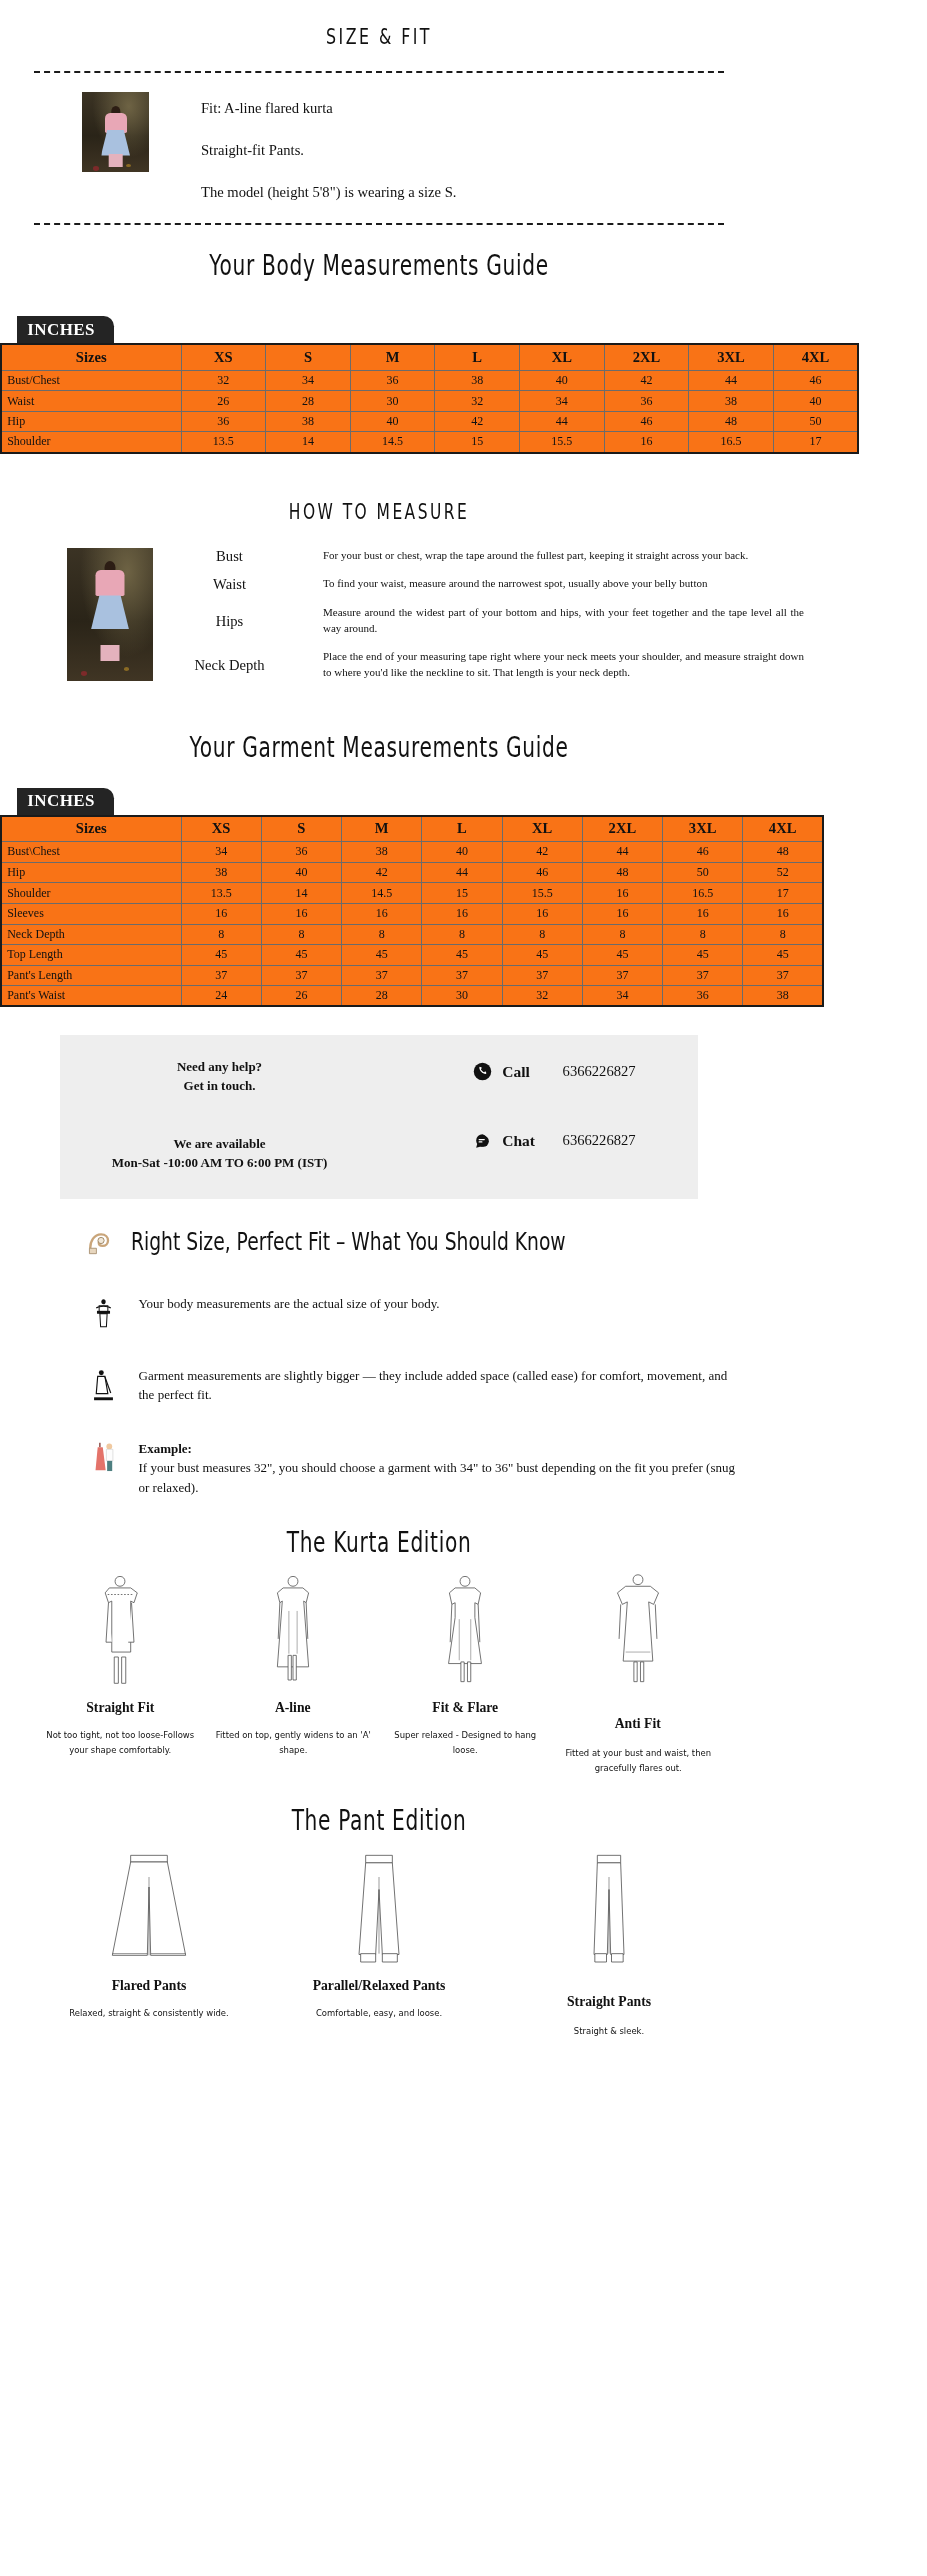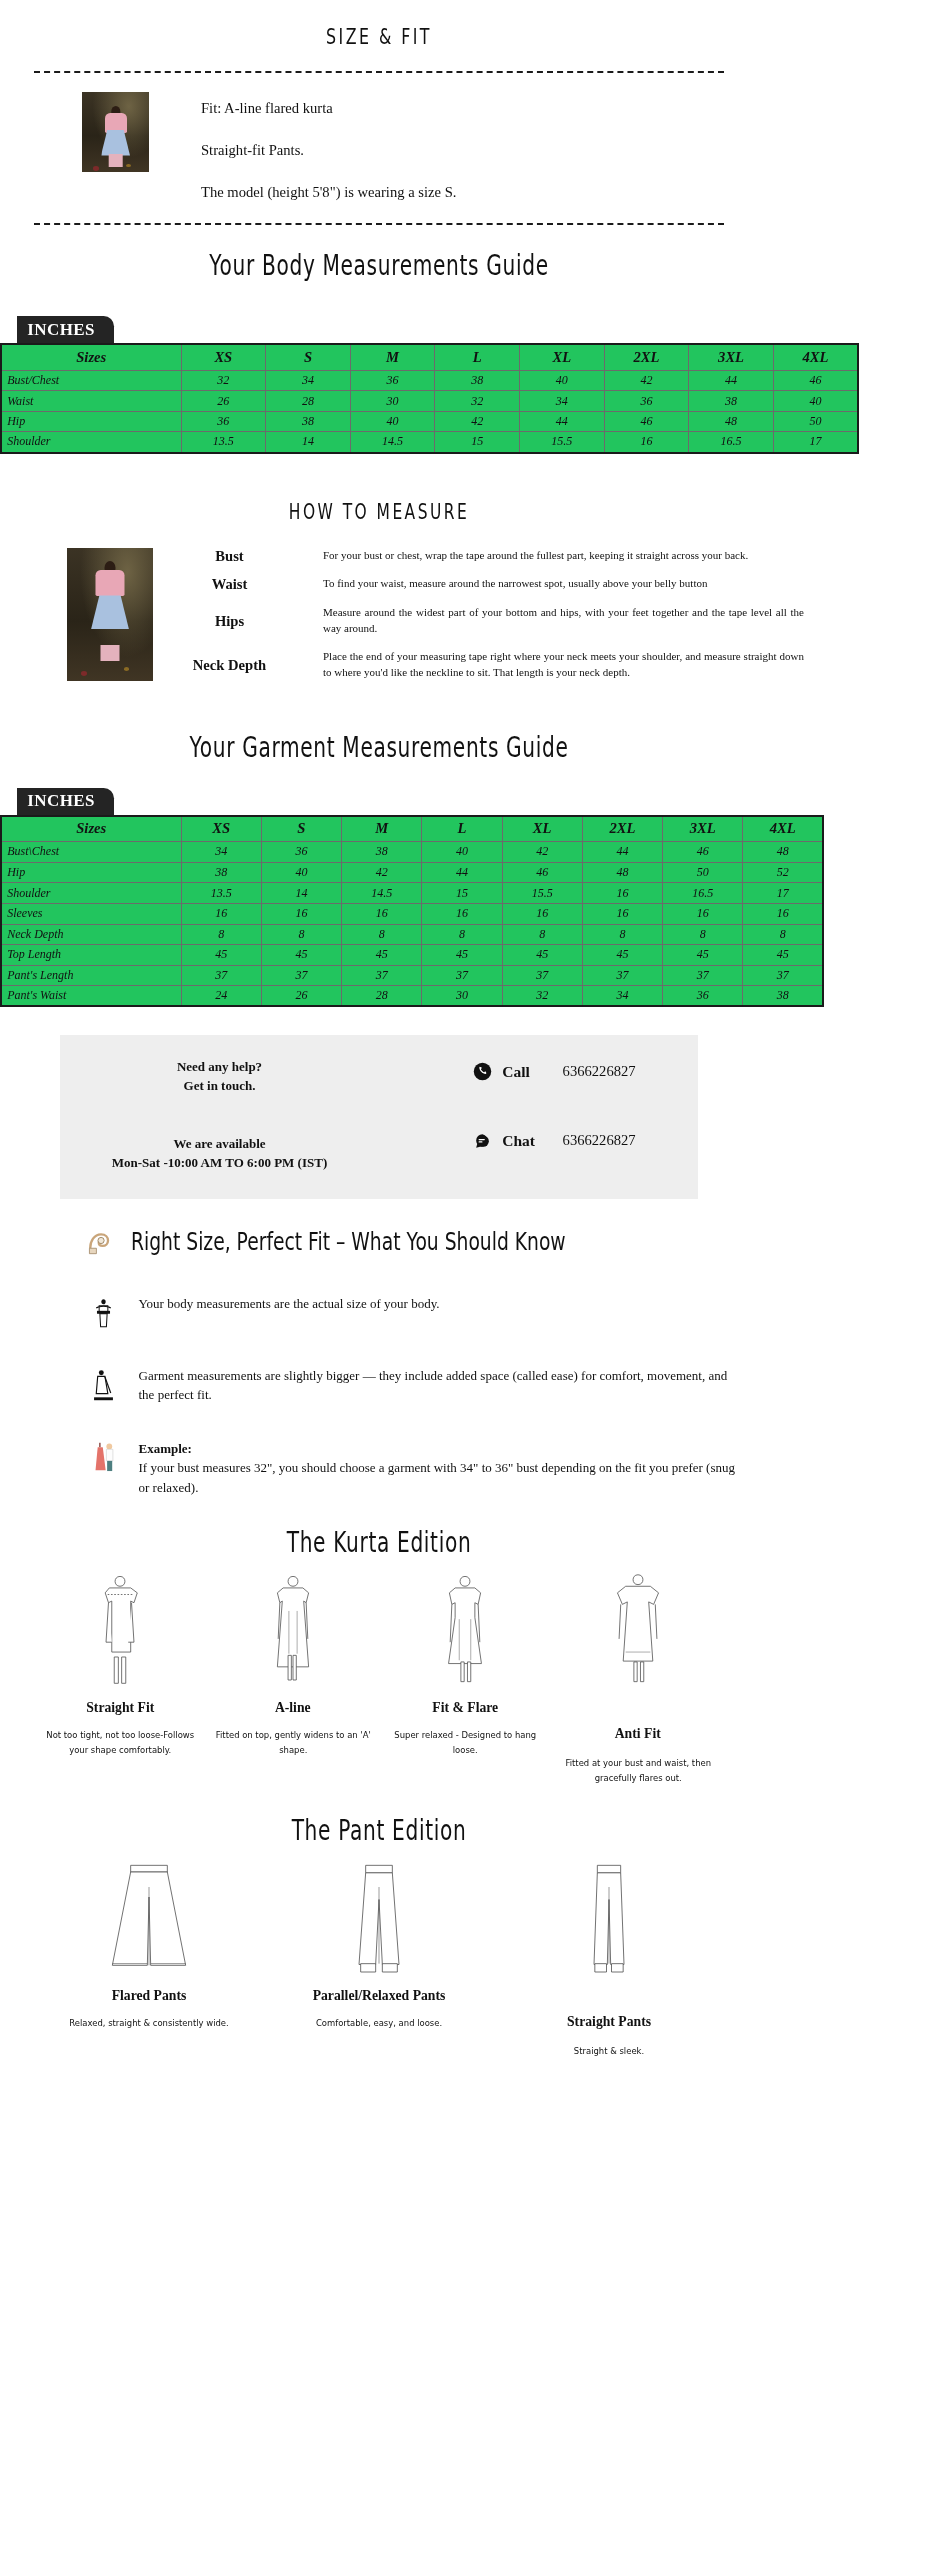--- a/index.html
+++ b/index.html
@@ -59,22 +59,21 @@
     padding: 3.4px 19px 3.4px 10.3px;
     border-radius: 0 10.3px 0 0;
     letter-spacing: 0.4px;
     position: relative; left: 17px;
   }
   table.sizes {
     border-collapse: collapse;
     width: 859px;
     table-layout: fixed;
     border: 2.6px solid #1a1a1a;
-    background: #22c55e;
-    font-style: italic;
+    background: #f97316;
   }
   table.sizes td, table.sizes th {
     border: 0.9px solid #6b6b6b;
     font-size: 12px;
     height: 20.6px;
     text-align: center;
     font-weight: 400;
     padding: 1.7px 0;
   }
   table.sizes thead th {
@@ -90,21 +89,21 @@
   table.sizes thead th.rowhead { font-size: 14.6px; text-align: center; padding-left: 0; }
   table.sizes col.lbl { width: 180px; }
 
   
   .measure-block { display: flex; padding: 24px 0 0 67px; gap: 0; }
   .measure-photo { width: 86px; height: 133px; flex: 0 0 86px; }
   .measure-rows { padding-left: 26px; }
   .m-row { display: flex; margin-bottom: 12px; }
   .m-term {
     width: 101px; flex: 0 0 101px; text-align: center;
-    font-weight: 700; font-size: 14.6px; line-height: 1.15;
+    font-weight: 400; font-size: 14.6px; line-height: 1.15;
     display: flex; align-items: center; justify-content: center;
   }
   .m-desc { font-size: 11px; line-height: 1.45; width: 481px; text-align: justify; margin-left: 43px; }
 
   
   .help-panel {
     margin: 27.5px 60px 0 60px;
     background: #eeeeee;
     padding: 22px 0 26px 0;
     display: flex;
@@ -139,21 +138,21 @@
   .grid4 > .cell { flex: 1; text-align: center; }
   .grid3 { display: flex; padding: 0 34px; }
   .grid3 > .cell { flex: 1; text-align: center; }
   .cell .figure { height: 129px; display: flex; align-items: flex-end; justify-content: center; }
   .cell .name { font-weight: 700; font-size: 13.7px; margin-top: 6.9px; }
   .cell .desc {
     font-family: "DejaVu Sans", sans-serif;
     font-size: 9.4px; line-height: 1.6; margin-top: 10.3px;
     transform: scaleX(0.9);
   }
-  .cell.low .name { margin-top: 32px; }
+  .cell.low .name { margin-top: 22px; }
   .cell.low .desc { margin-top: 13.7px; }
 </style>
 </head>
 <body>
 
 <div class="page">
 
   <div class="title-condensed h-sizefit">SIZE &amp; FIT</div>
   <div class="dashed-rule"></div>
 

